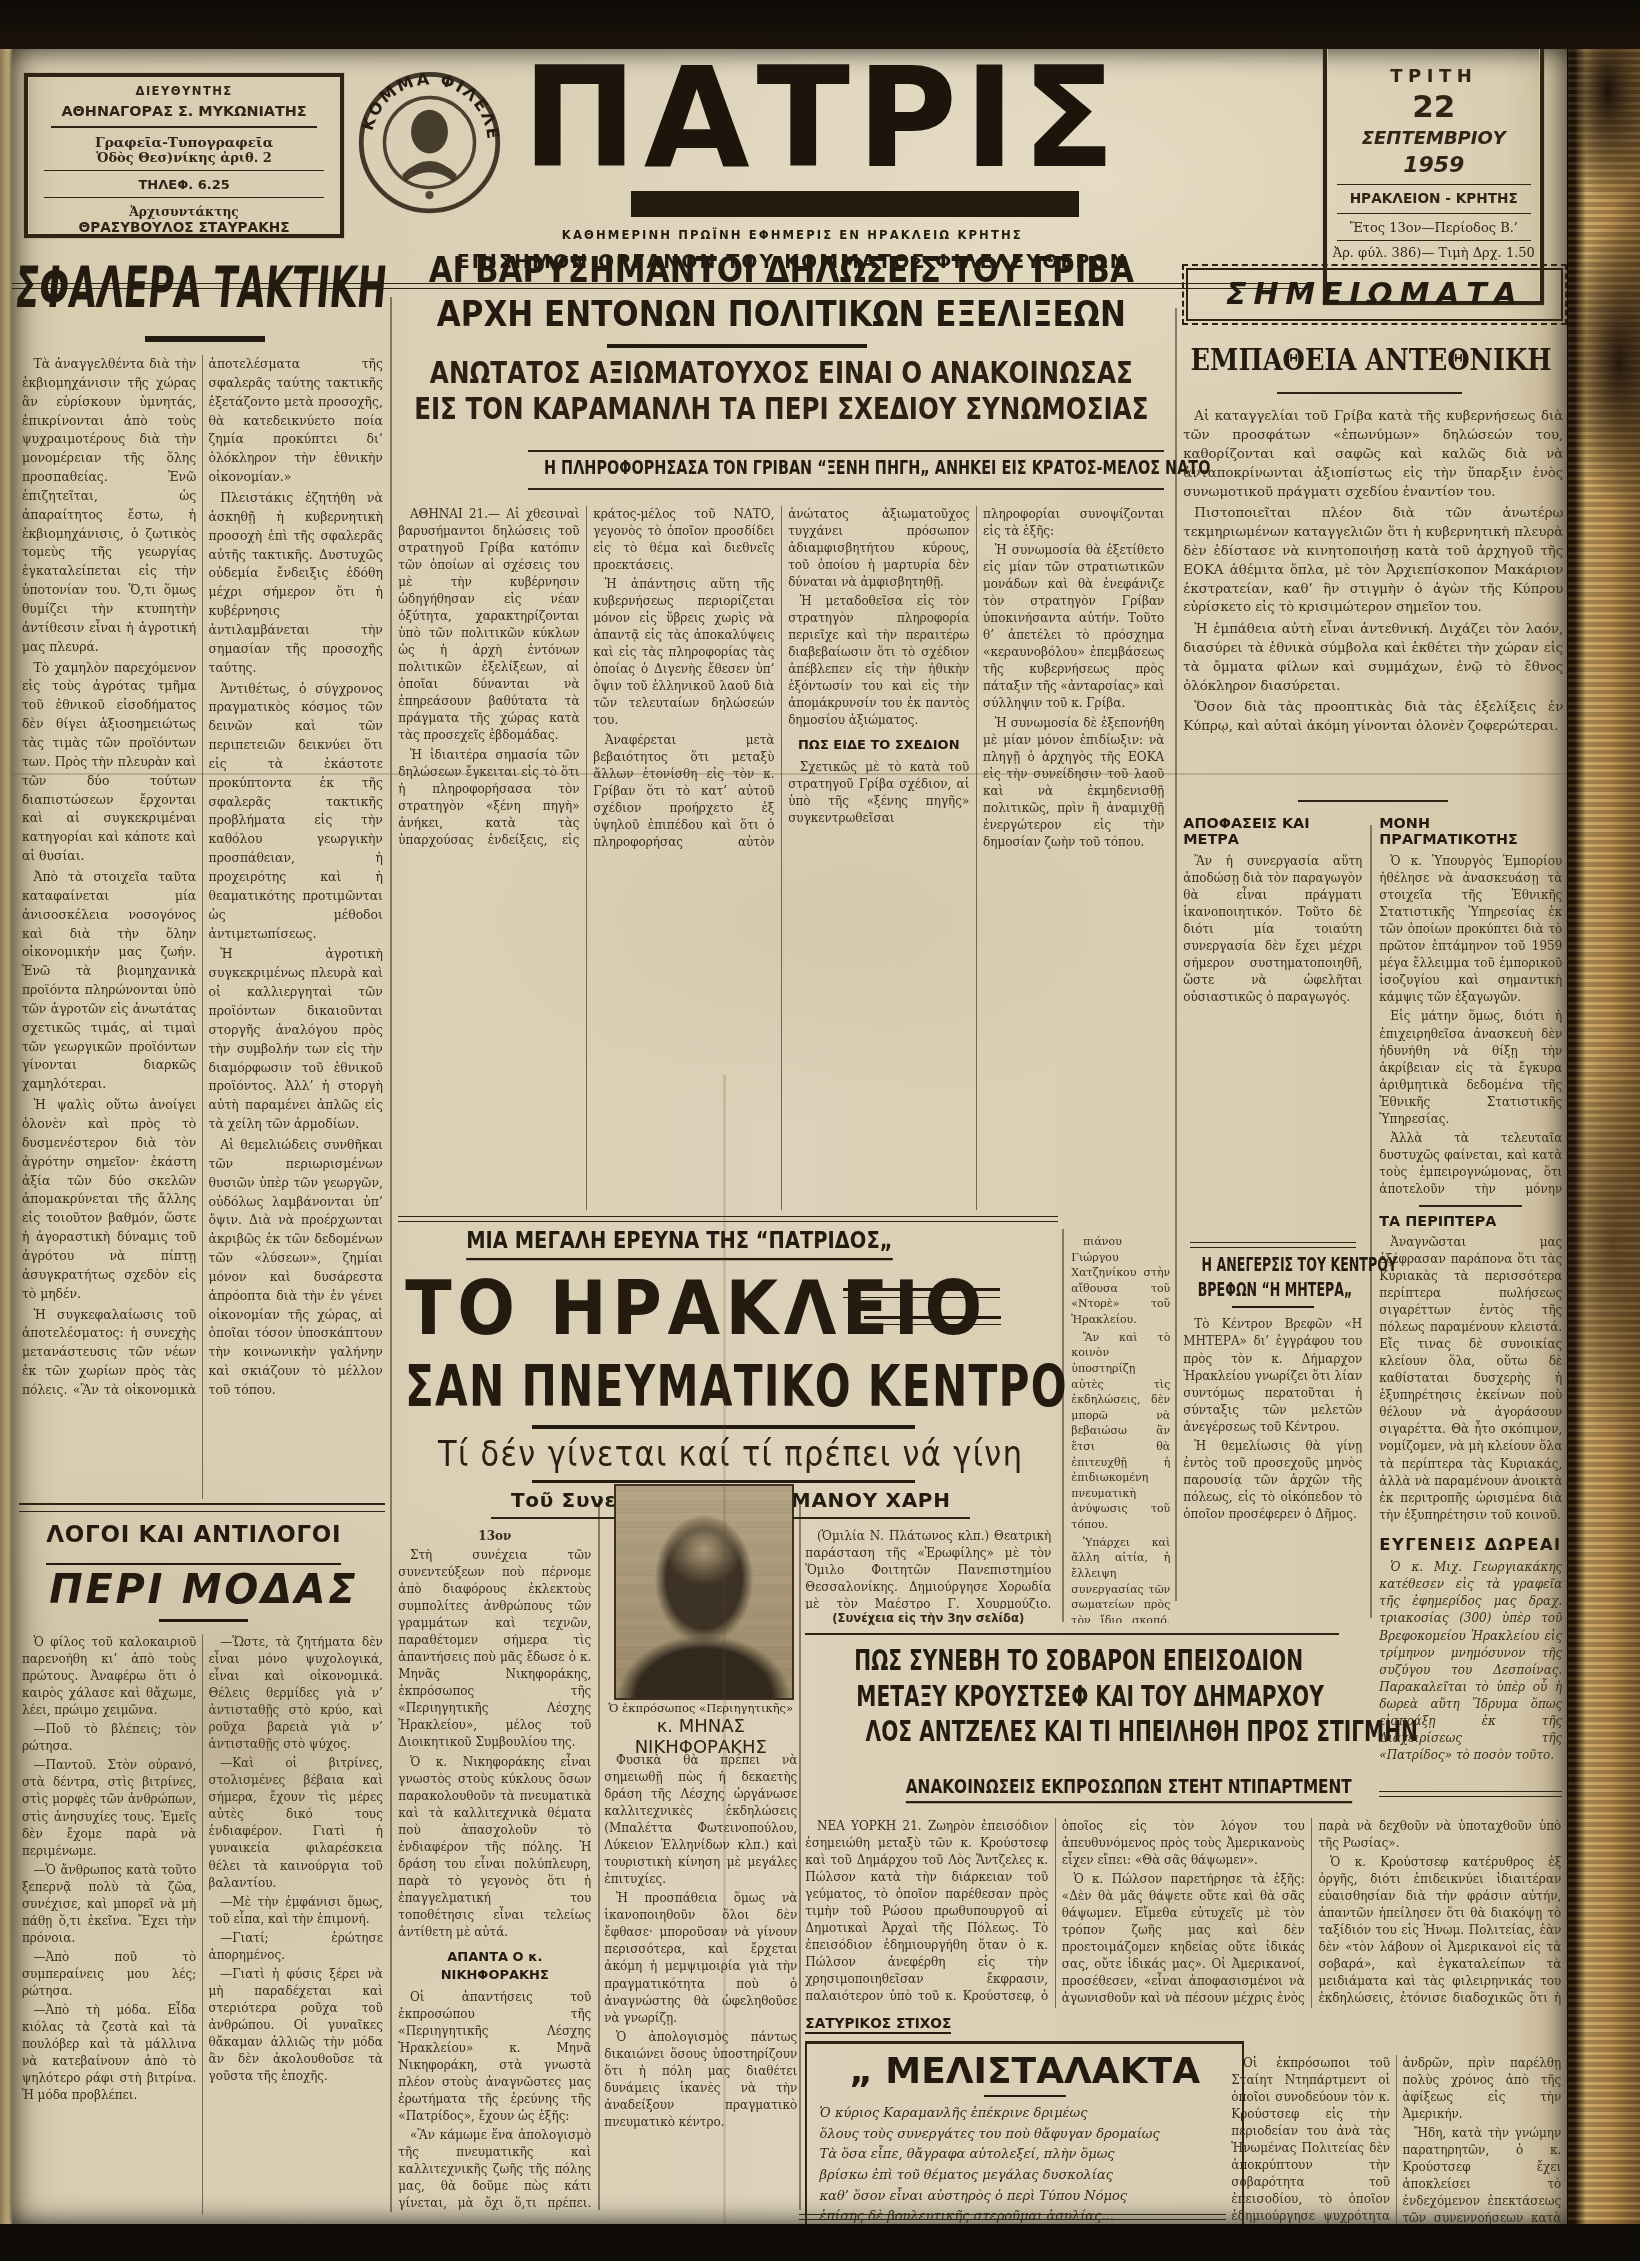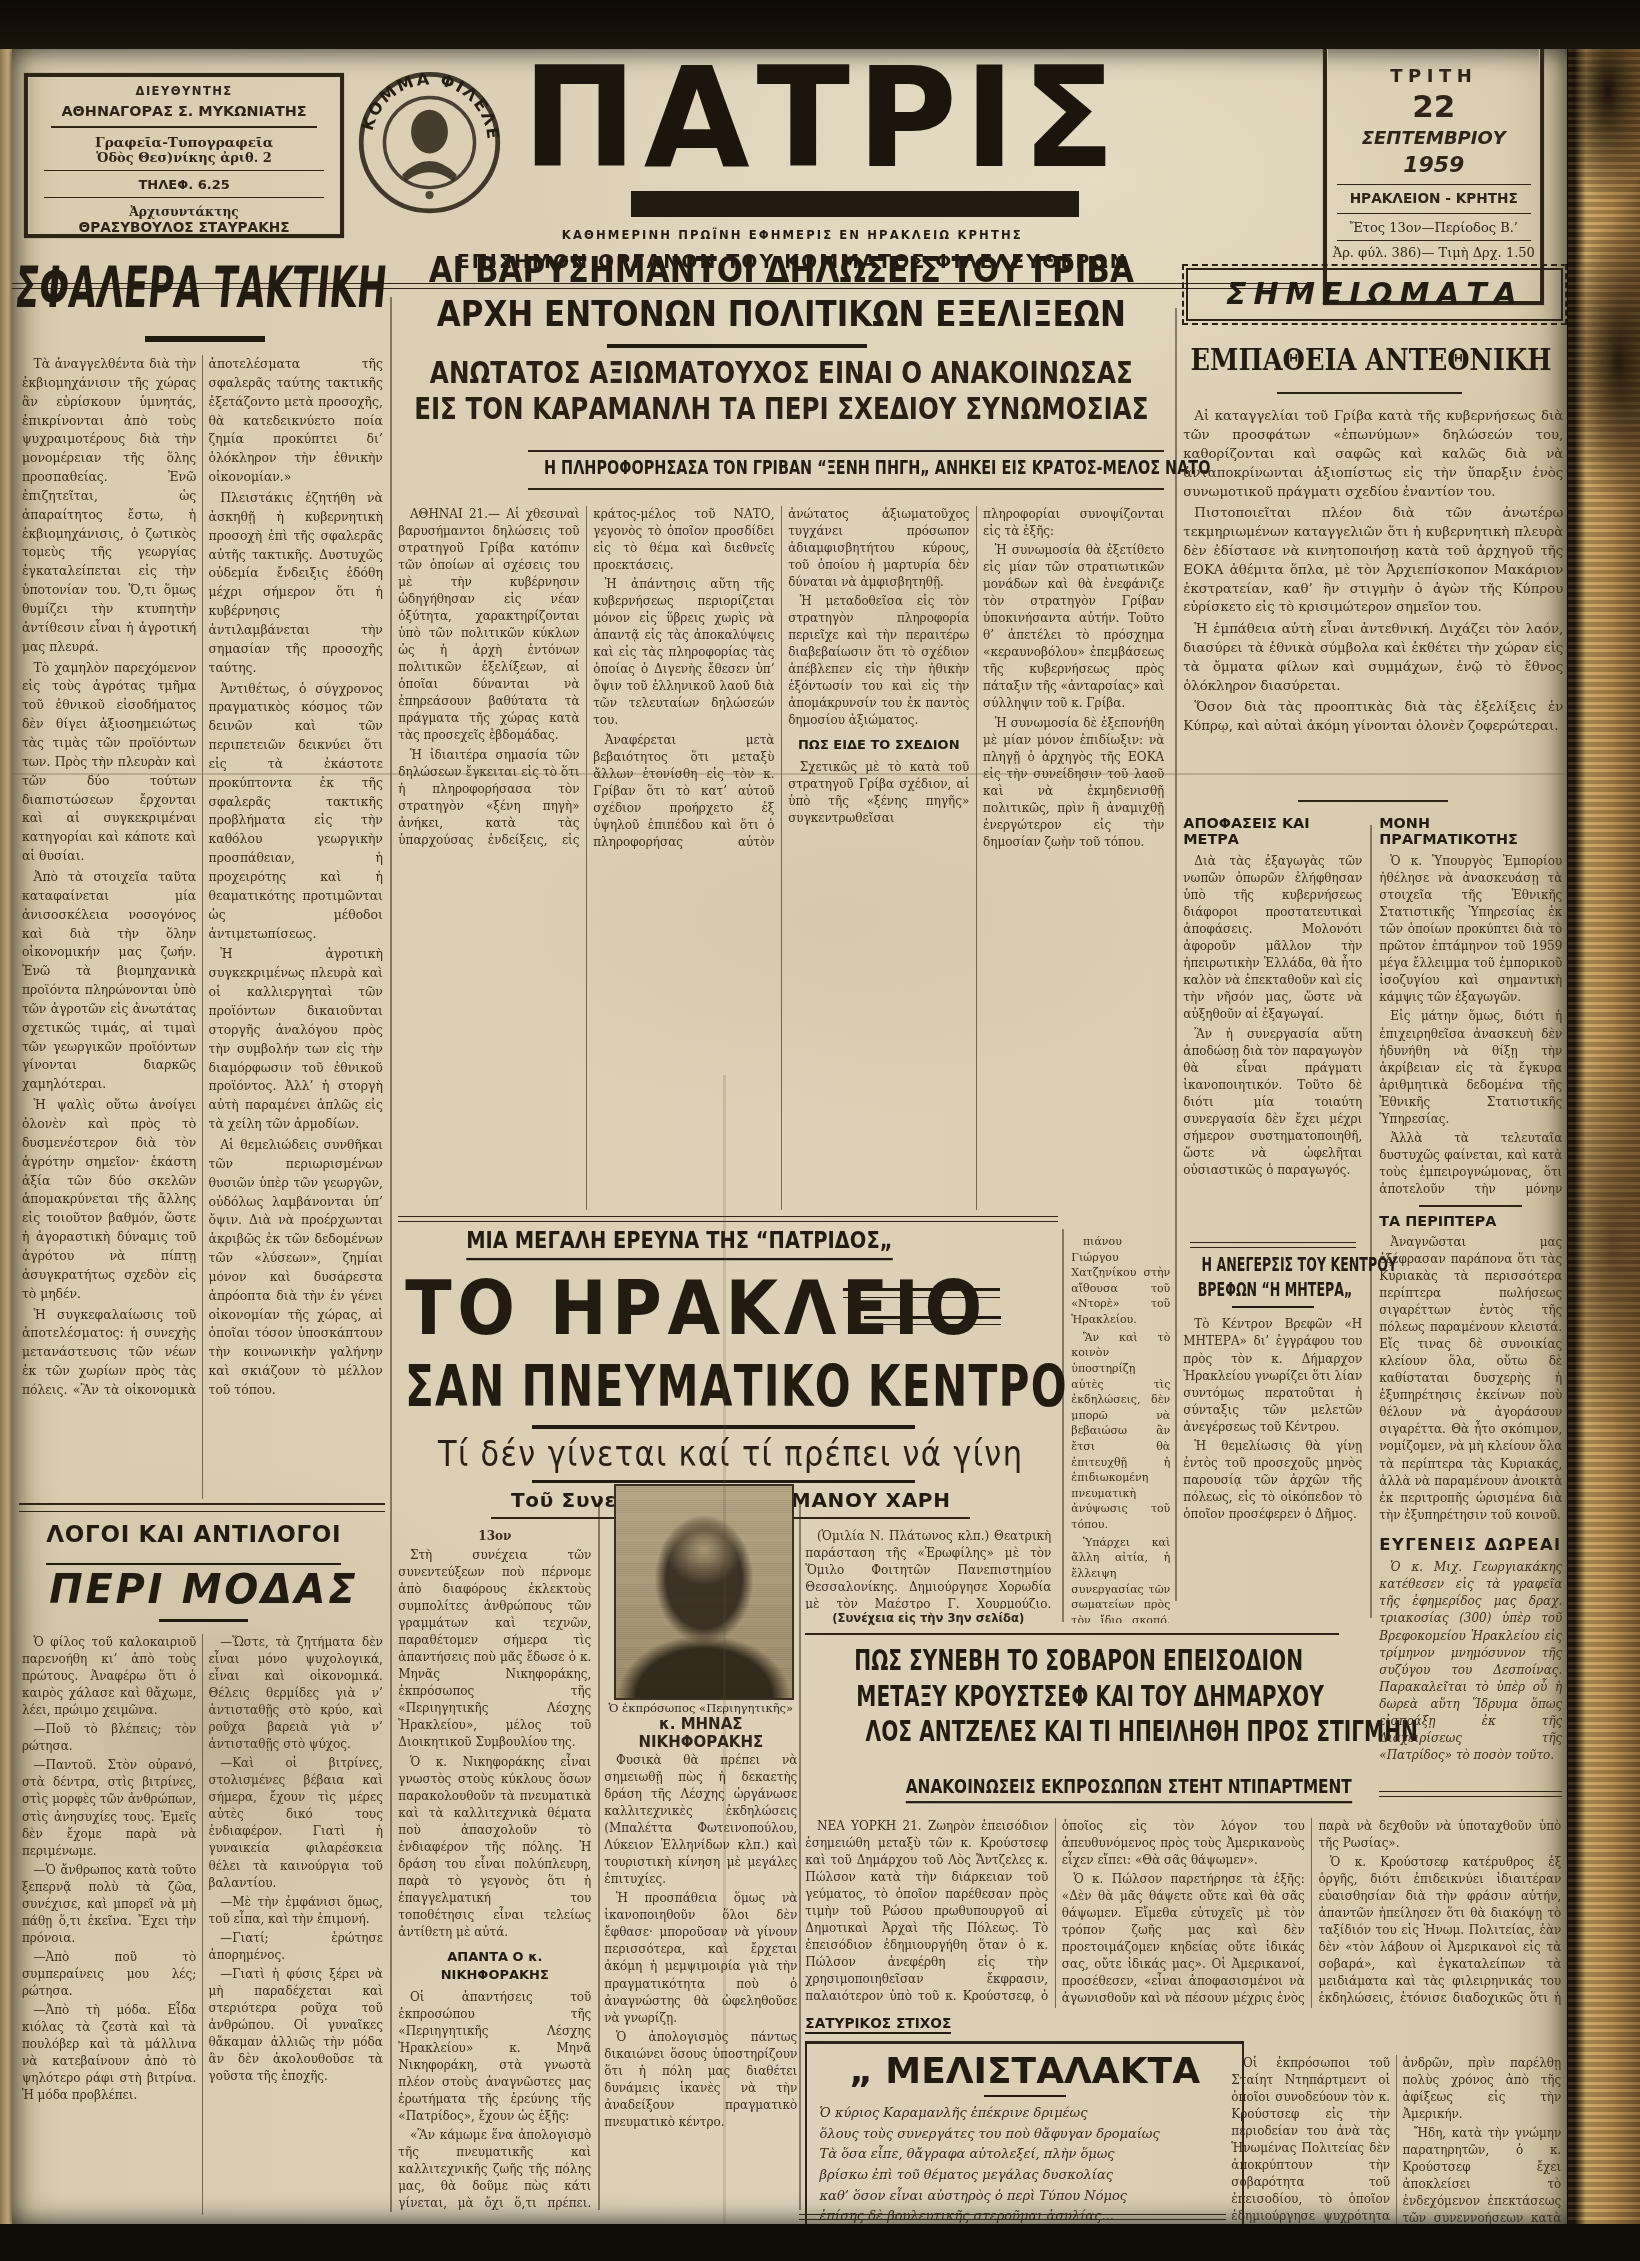--- a/index.html
+++ b/index.html
@@ -215,21 +215,21 @@
       <p class="colhead">ΑΠΑΝΤΑ Ο κ. ΝΙΚΗΦΟΡΑΚΗΣ</p>
       <div>
           <p>Οἱ ἀπαντήσεις τοῦ ἐκπροσώπου τῆς «Περιηγητικῆς Λέσχης Ἡρακλείου» κ. Μηνᾶ Νικηφοράκη, στὰ γνωστὰ πλέον στοὺς ἀναγνῶστες μας ἐρωτήματα τῆς ἐρεύνης τῆς «Πατρίδος», ἔχουν ὡς ἑξῆς:</p>
           <p>«Ἂν κάμωμε ἕνα ἀπολογισμὸ τῆς πνευματικῆς καὶ καλλιτεχνικῆς ζωῆς τῆς πόλης μας, θὰ δοῦμε πὼς κάτι γίνεται, μὰ ὄχι ὅ,τι πρέπει. Γιατὶ μποροῦσαν νὰ γίνουν περισσότερα, ἂν ὑπῆρχε ὁ συντονισμὸς καὶ ἡ κατανόησις.»</p>
         </div>
     </div>
 
     <div class="abs photo" style="left:602px;top:1435px;width:176px;height:212px;"></div>
     <div class="abs ctr" style="left:592px;top:1652px;width:193px;font-size:11.6px;">
       <span>Ὁ ἐκπρόσωπος «Περιηγητικῆς»</span><br>
-      <span class="sans" style="font-weight:700;font-size:15px;">κ. ΜΗΝΑΣ ΝΙΚΗΦΟΡΑΚΗΣ</span>
+      <span class="sans" style="font-weight:400;font-size:18px;">κ. ΜΗΝΑΣ ΝΙΚΗΦΟΡΑΚΗΣ</span>
     </div>
     <div class="abs body" style="left:592px;top:1703px;width:193px;height:458px;">
       <div>
           <p>Φυσικὰ θὰ πρέπει νὰ σημειωθῇ πὼς ἡ δεκαετὴς δράση τῆς Λέσχης ὠργάνωσε καλλιτεχνικὲς ἐκδηλώσεις (Μπαλέττα Φωτεινοπούλου, Λύκειον Ἑλληνίδων κλπ.) καὶ τουριστικὴ κίνηση μὲ μεγάλες ἐπιτυχίες.</p>
           <p>Ἡ προσπάθεια ὅμως νὰ ἱκανοποιηθοῦν ὅλοι δὲν ἔφθασε· μποροῦσαν νὰ γίνουν περισσότερα, καὶ ἔρχεται ἀκόμη ἡ μεμψιμοιρία γιὰ τὴν πραγματικότητα ποὺ ὁ ἀναγνώστης θὰ ὠφεληθοῦσε νὰ γνωρίζῃ.</p>
           <p>Ὁ ἀπολογισμὸς πάντως δικαιώνει ὅσους ὑποστηρίζουν ὅτι ἡ πόλη μας διαθέτει δυνάμεις ἱκανὲς νὰ τὴν ἀναδείξουν πραγματικὸ πνευματικὸ κέντρο.</p>
         </div>
     </div>
 
     <div class="abs body" style="left:793px;top:1479px;width:246px;height:81px;">
@@ -302,21 +302,20 @@
           <p>Ἡ ἐμπάθεια αὐτὴ εἶναι ἀντεθνική. Διχάζει τὸν λαόν, διασύρει τὰ ἐθνικὰ σύμβολα καὶ ἐκθέτει τὴν χώραν εἰς τὰ ὄμματα φίλων καὶ συμμάχων, ἐνῷ τὸ ἔθνος ὁλόκληρον διασύρεται.</p>
           <p>Ὅσον διὰ τὰς προοπτικὰς διὰ τὰς ἐξελίξεις ἐν Κύπρῳ, καὶ αὐταὶ ἀκόμη γίνονται ὁλονὲν ζοφερώτεραι.</p>
         </div>
     </div>
     <div class="abs" style="left:1286px;top:751px;width:150px;height:2.1px;background:#2e2416;"></div>
 
     <div class="abs" style="left:1171px;top:766px;width:179px;">
       <div class="sans" style="font-size:14.4px;font-weight:800;margin-bottom:5.5px;color:#241b10;">ΑΠΟΦΑΣΕΙΣ ΚΑΙ ΜΕΤΡΑ</div>
       <div class="body railp" style="font-size:12px;height:383px;">
         <div>
-            <p>Διὰ τὰς ἐξαγωγὰς τῶν νωπῶν ὀπωρῶν ἐλήφθησαν ὑπὸ τῆς κυβερνήσεως διάφοροι προστατευτικαὶ ἀποφάσεις. Μολονότι ἀφοροῦν μᾶλλον τὴν ἠπειρωτικὴν Ἑλλάδα, θὰ ἦτο καλὸν νὰ ἐπεκταθοῦν καὶ εἰς τὴν νῆσόν μας, ὥστε νὰ αὐξηθοῦν αἱ ἐξαγωγαί.</p>
             <p>Ἂν ἡ συνεργασία αὕτη ἀποδώσῃ διὰ τὸν παραγωγὸν θὰ εἶναι πράγματι ἱκανοποιητικόν. Τοῦτο δὲ διότι μία τοιαύτη συνεργασία δὲν ἔχει μέχρι σήμερον συστηματοποιηθῆ, ὥστε νὰ ὠφελῆται οὐσιαστικῶς ὁ παραγωγός.</p>
           </div>
       </div>
       <div class="hr2" style="margin:6.8px 6.8px;"></div>
       <div class="ctr">
         <span class="ib sans nowrap" style="font-size:15px;font-weight:900;transform:scale(.84,1.3);color:#241b10;">Η ΑΝΕΓΕΡΣΙΣ ΤΟΥ ΚΕΝΤΡΟΥ</span><br>
         <span class="ib sans nowrap" style="font-size:15px;font-weight:900;transform:scale(.84,1.3);margin-top:6.8px;color:#241b10;">ΒΡΕΦΩΝ “Η ΜΗΤΕΡΑ„</span>
       </div>
       <div style="width:82px;height:2.1px;background:#241b10;margin:8.2px auto;"></div>
       <div class="body railp" style="font-size:12px;height:260px;">

